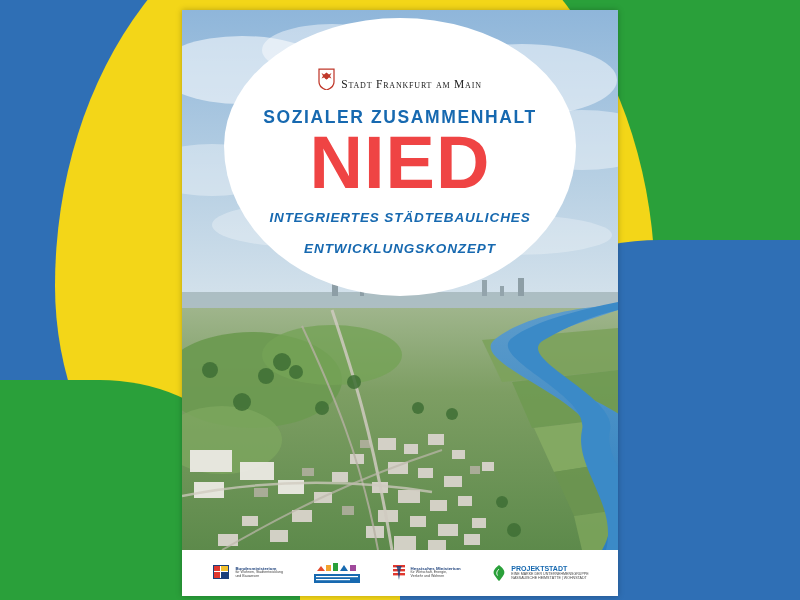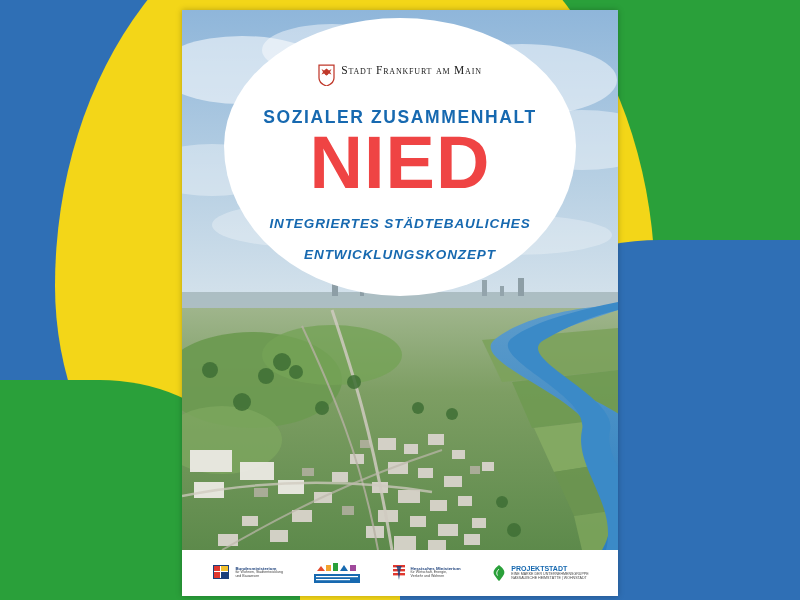--- a/index.html
+++ b/index.html
@@ -96,21 +96,21 @@
     height: 278px;
     background: #ffffff;
     border-radius: 50% 50% 50% 50% / 46% 46% 54% 54%;
     text-align: center;
     box-sizing: border-box;
     padding-top: 46px;
   }
 
   .crest-row {
     display: flex;
-    align-items: flex-start;
+    align-items: flex-end;
     justify-content: center;
     gap: 6px;
     height: 26px;
   }
   .crest-text {
     font-family: "Liberation Serif", serif;
     font-size: 11.5px;
     letter-spacing: .8px;
     color: #1a1a1a;
     font-variant: small-caps;
@@ -127,21 +127,21 @@
   }
   .bigtitle {
     margin-top: -4px;
     font-size: 74px;
     font-weight: bold;
     letter-spacing: 1px;
     color: #ef4444;
     line-height: 1.05;
   }
   .subtitle {
-    margin-top: 12px;
+    margin-top: 6px;
     font-size: 13.5px;
     font-style: italic;
     font-weight: bold;
     letter-spacing: .9px;
     color: #1769b0;
     line-height: 1.45;
   }
 
   
   .logo-strip {

